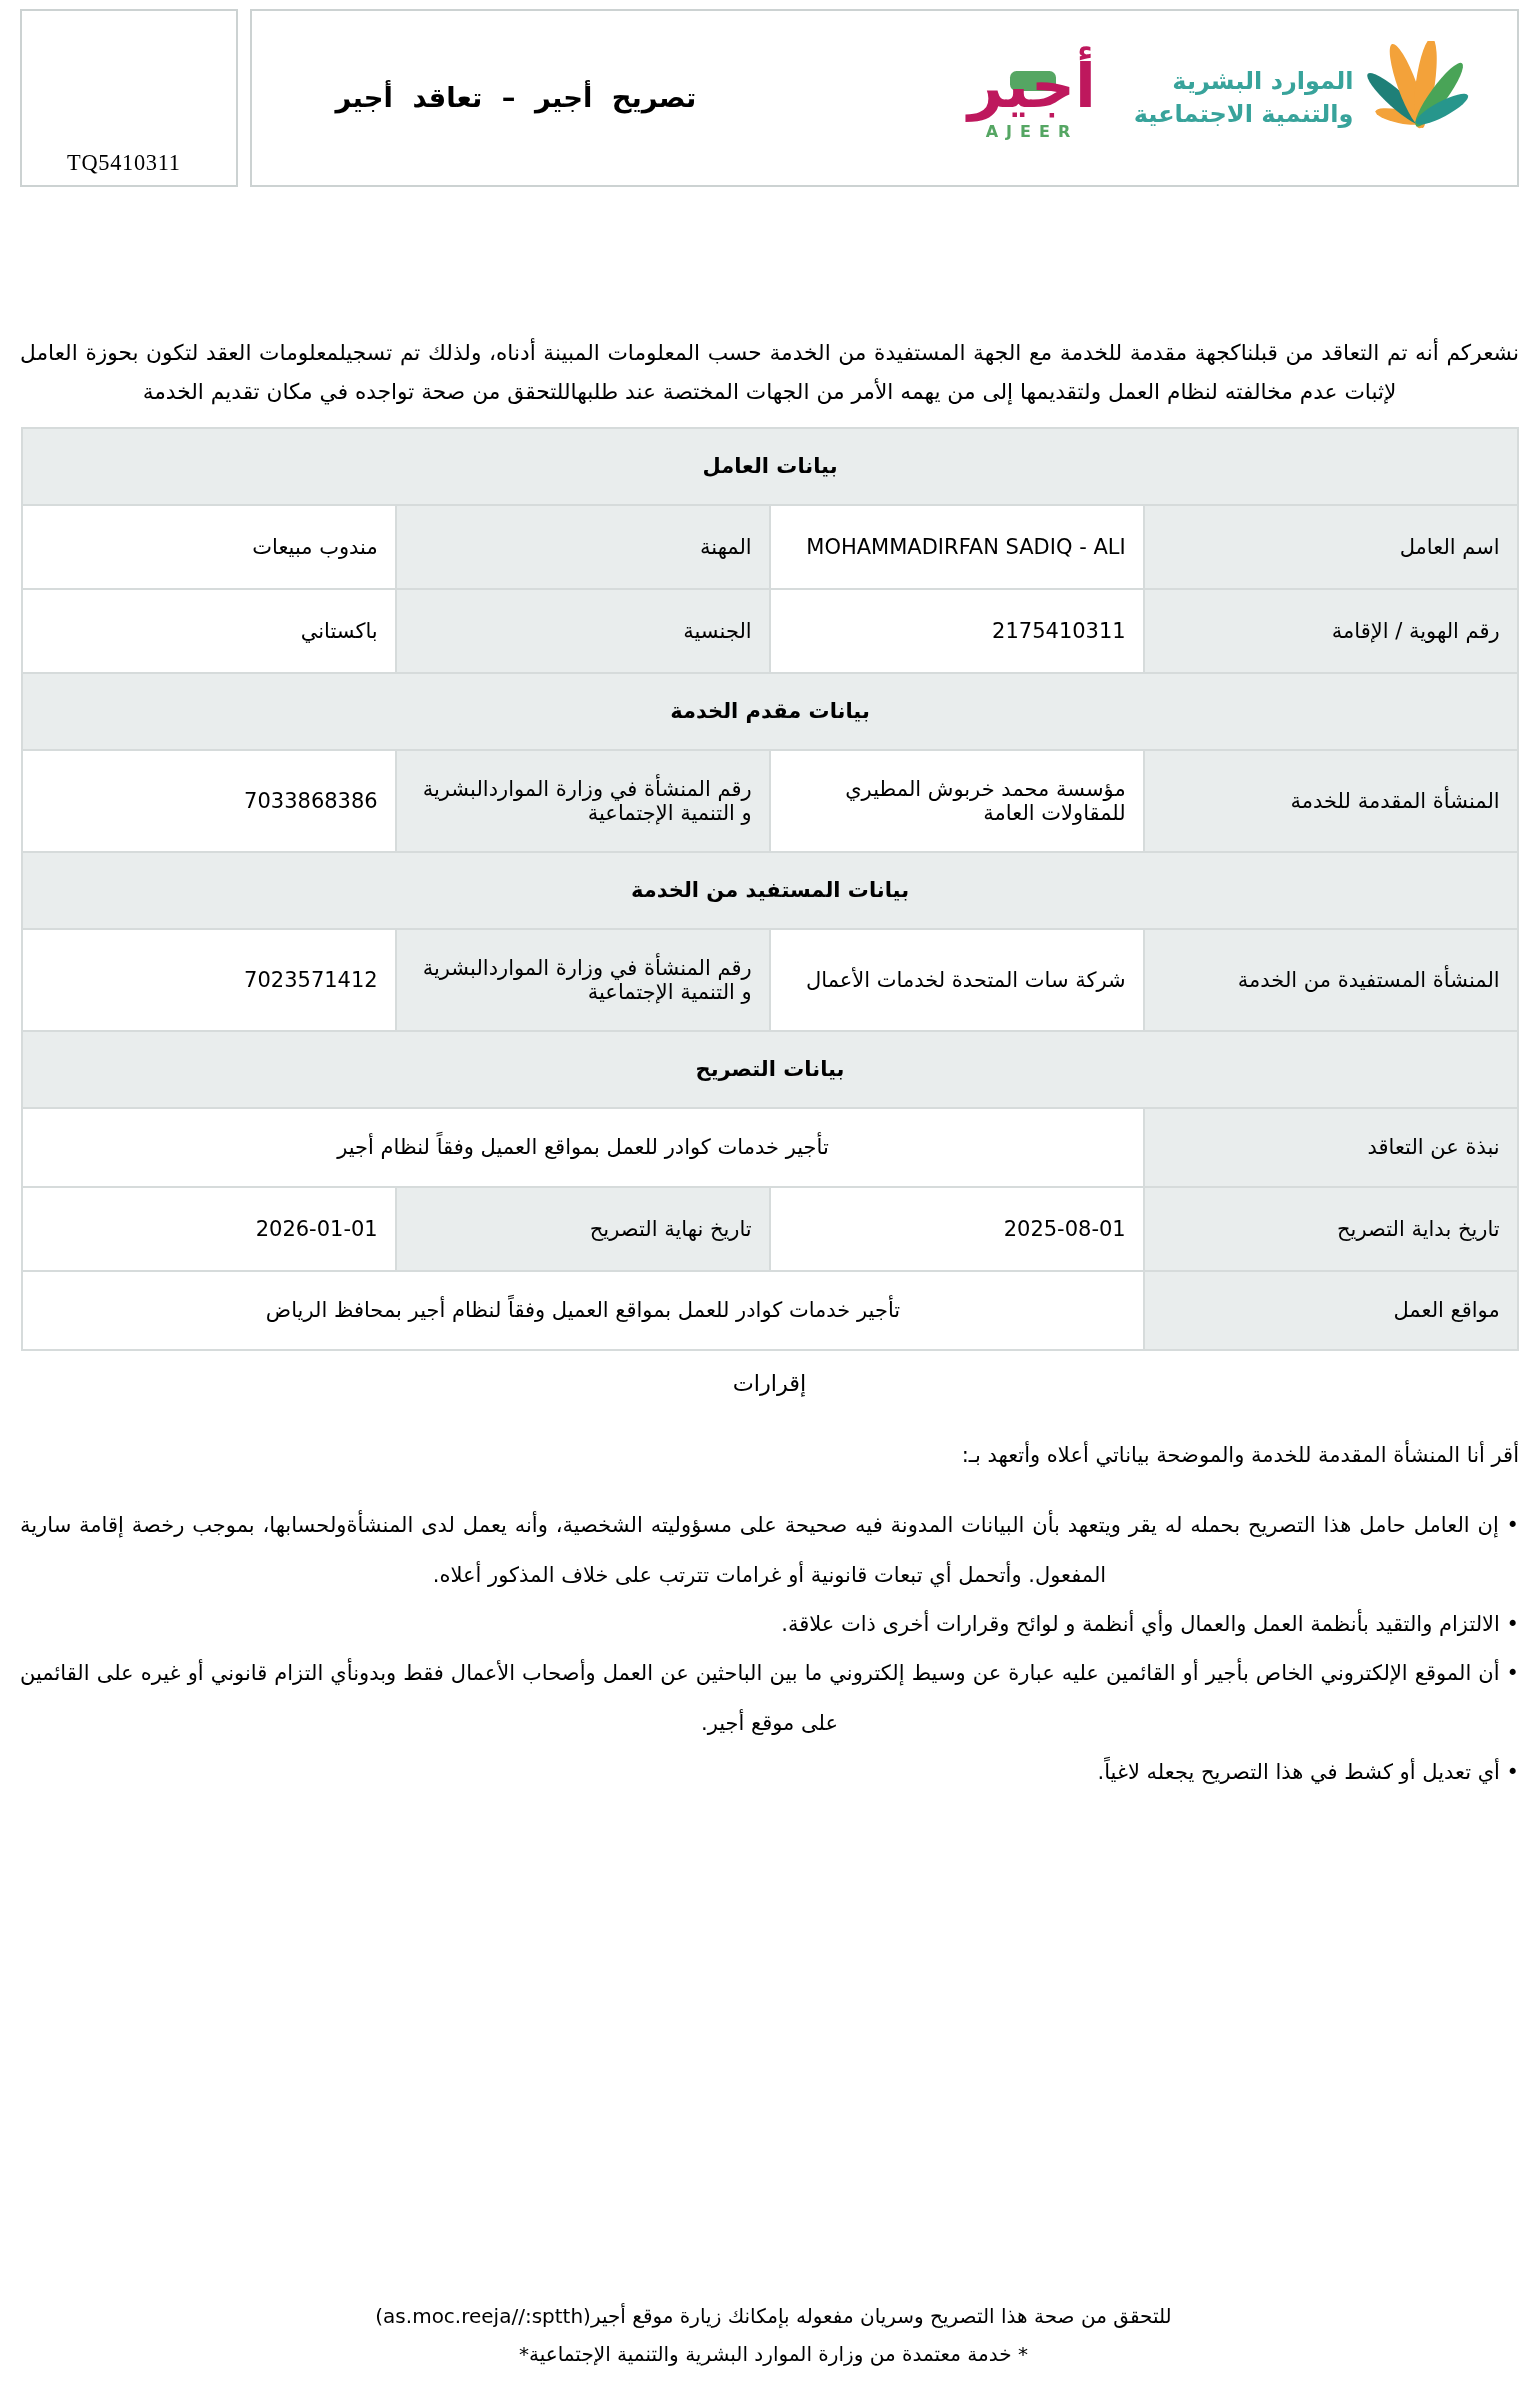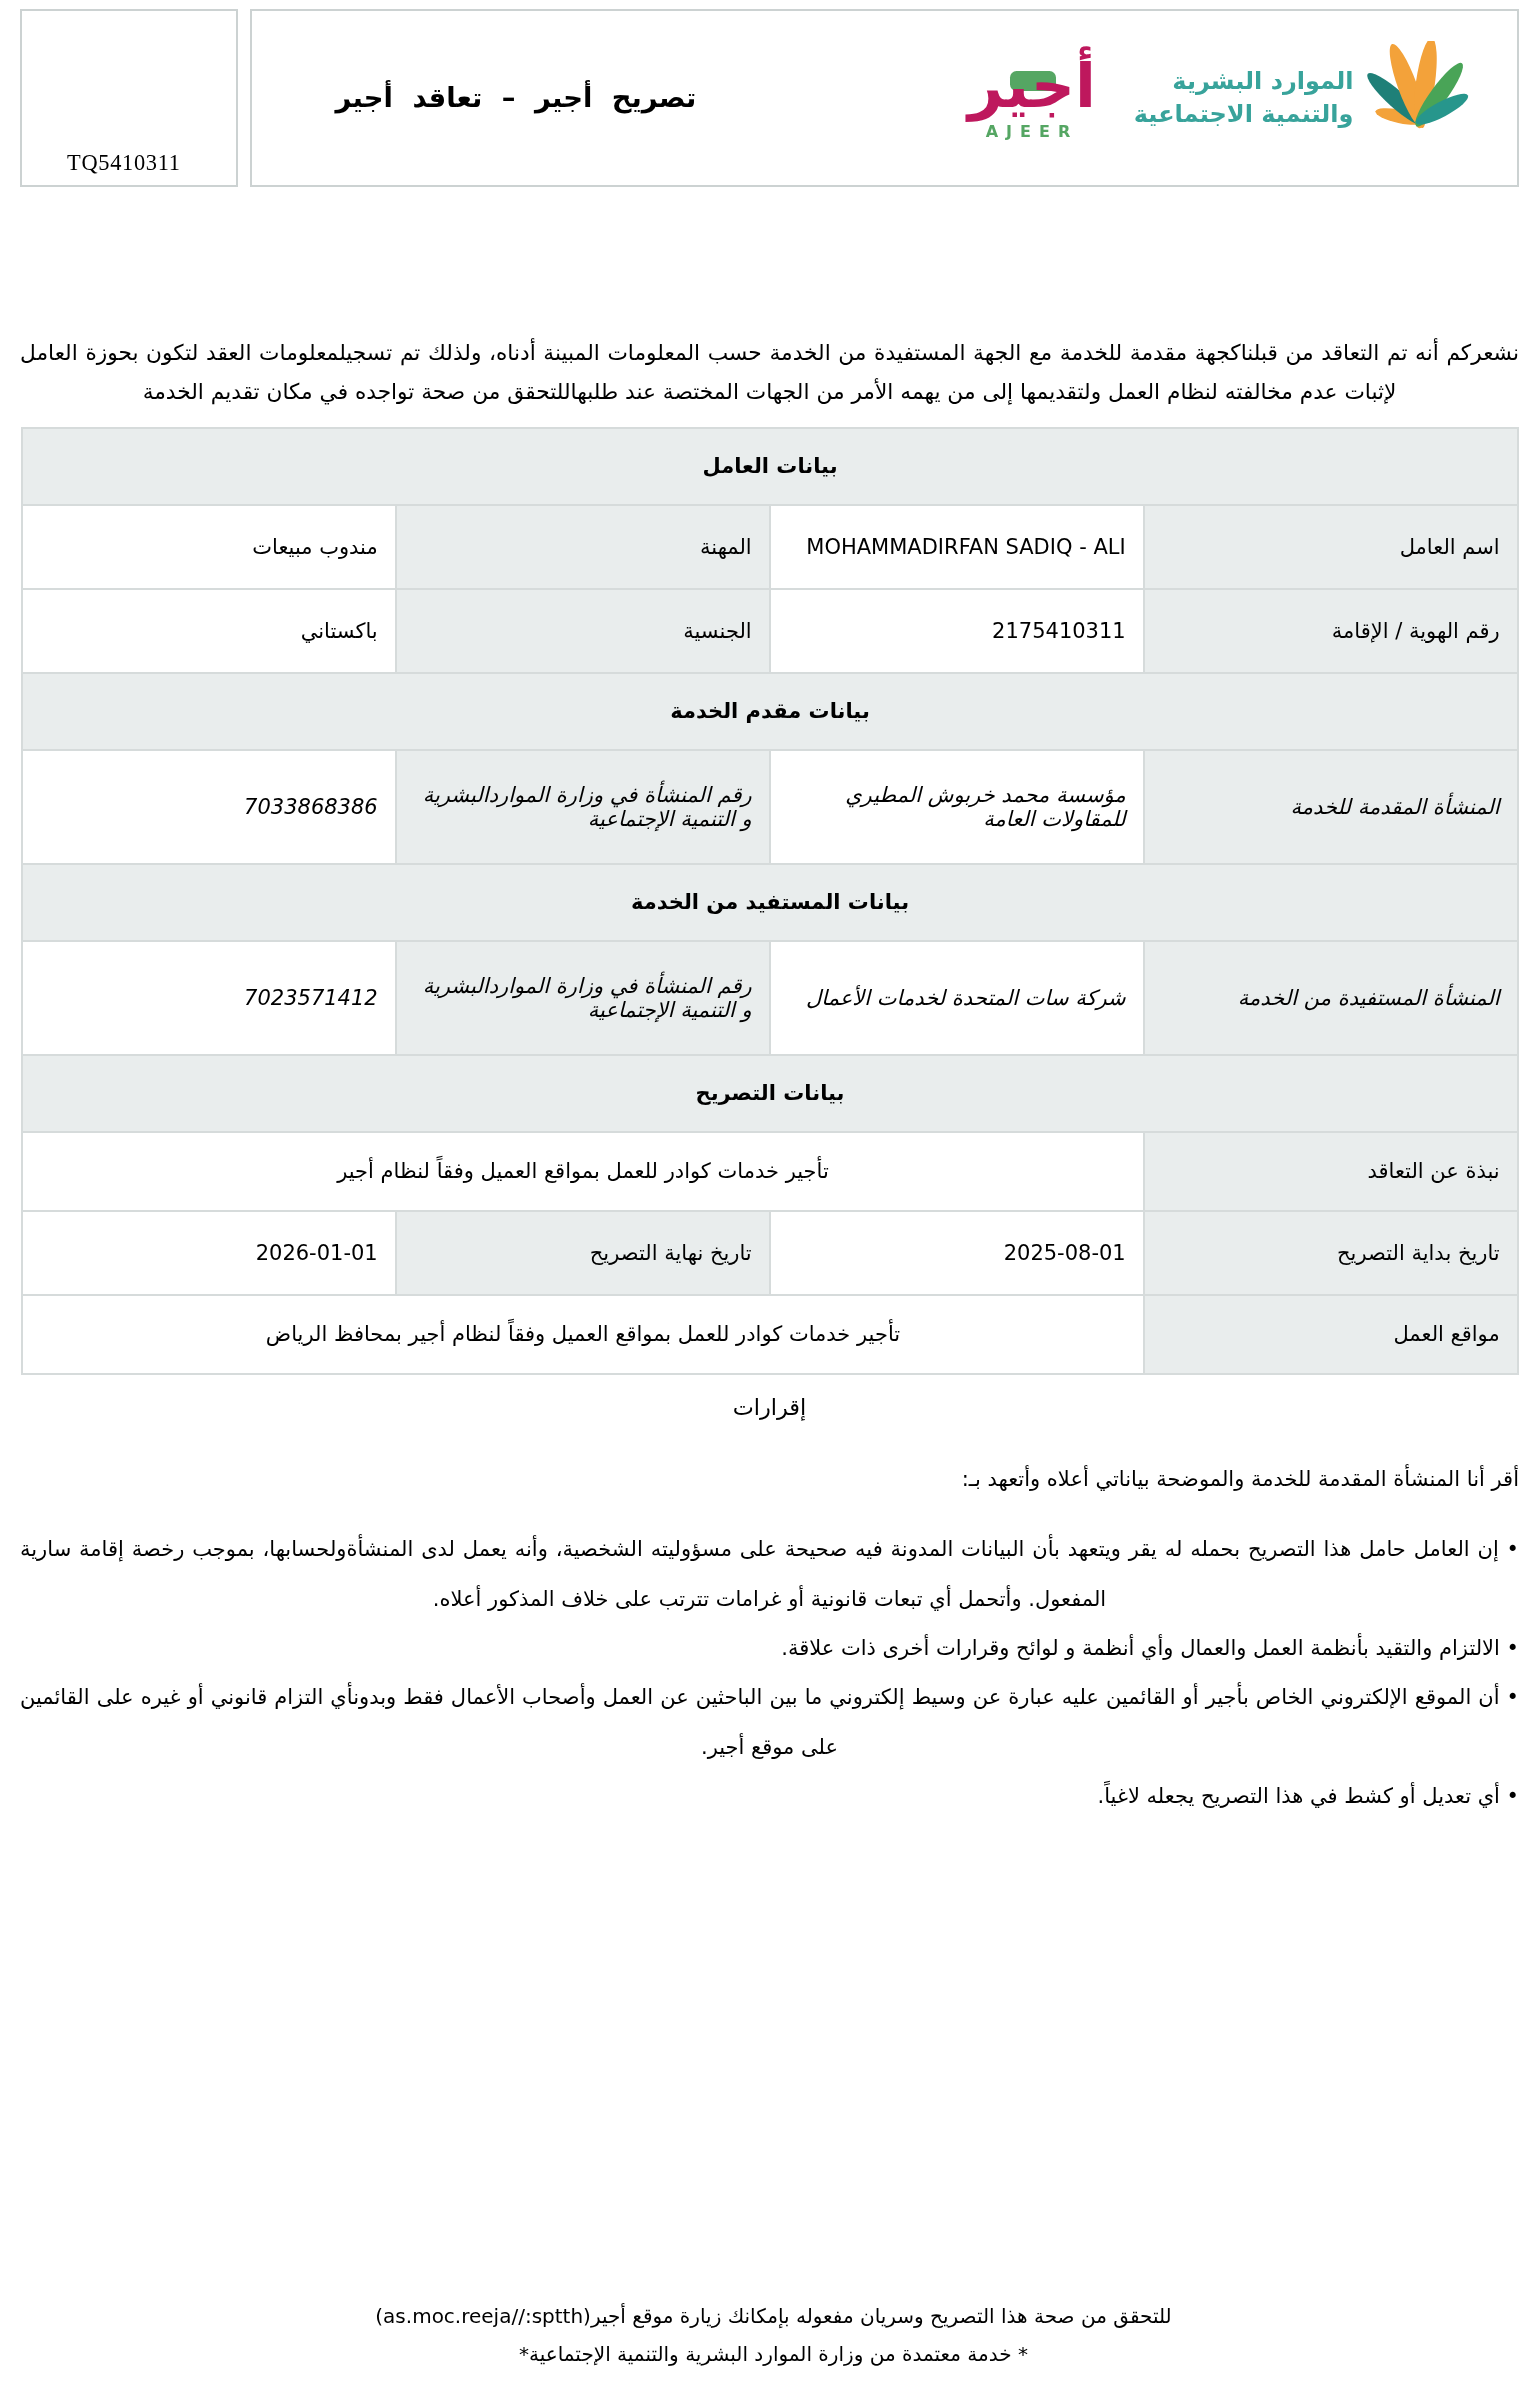--- a/index.html
+++ b/index.html
@@ -79,21 +79,21 @@
     box-sizing:border-box;
     overflow:hidden;
   }
   .sec-header{
     background:#e9eded;
     text-align:center;font-weight:bold;font-size:22.4px;
     height:77px;
   }
   .lbl{background:#e9eded;}
   tr.r-sm td{height:84px;}
-  tr.r-lg td{height:114px;font-style:italic;}
+  tr.r-lg td{height:102px;}
   tr.r-md td{height:79px;}
   td.span-val{padding-left:65px;padding-right:65px;text-align:center;}
   
   .decl-heading{margin-top:19px;text-align:center;font-size:22.4px;}
   .decls{margin:35px 20px 0 20px;font-size:21px;line-height:2.35;}
   .decl-intro{text-align:right;}
   .decl-item{margin:0;}
   .decl-item::before{content:"\2022\00A0";font-size:21px;}
   .decl-item.multi{text-align:justify;text-align-last:center;}
   .decl-item.single{text-align:right;}

